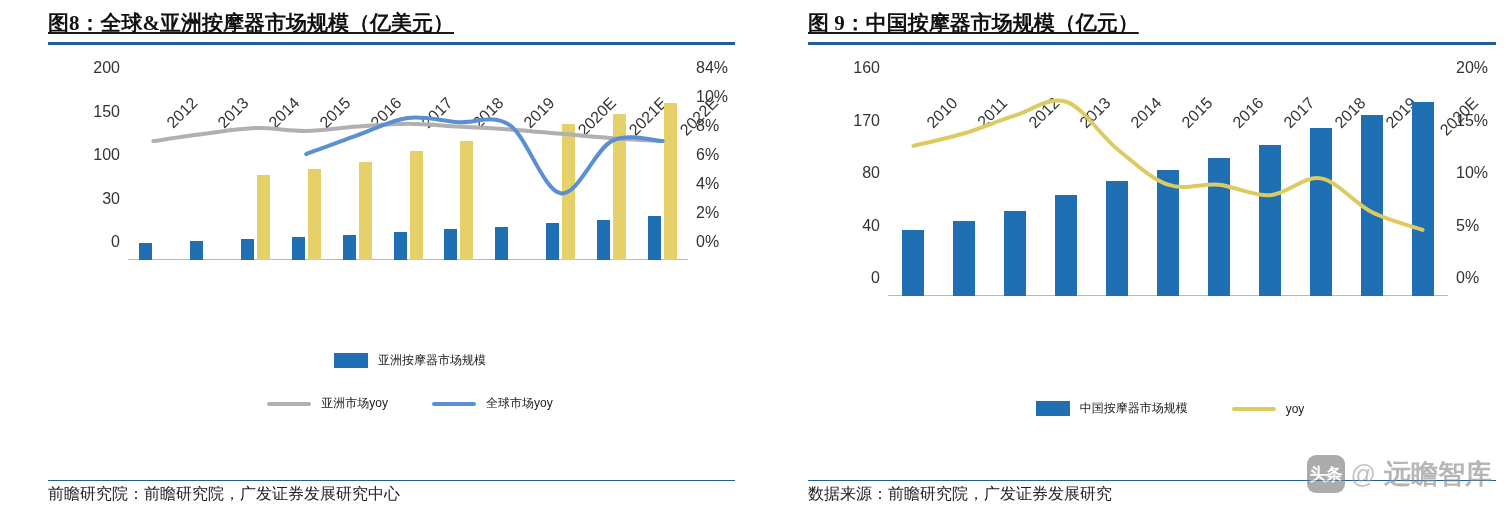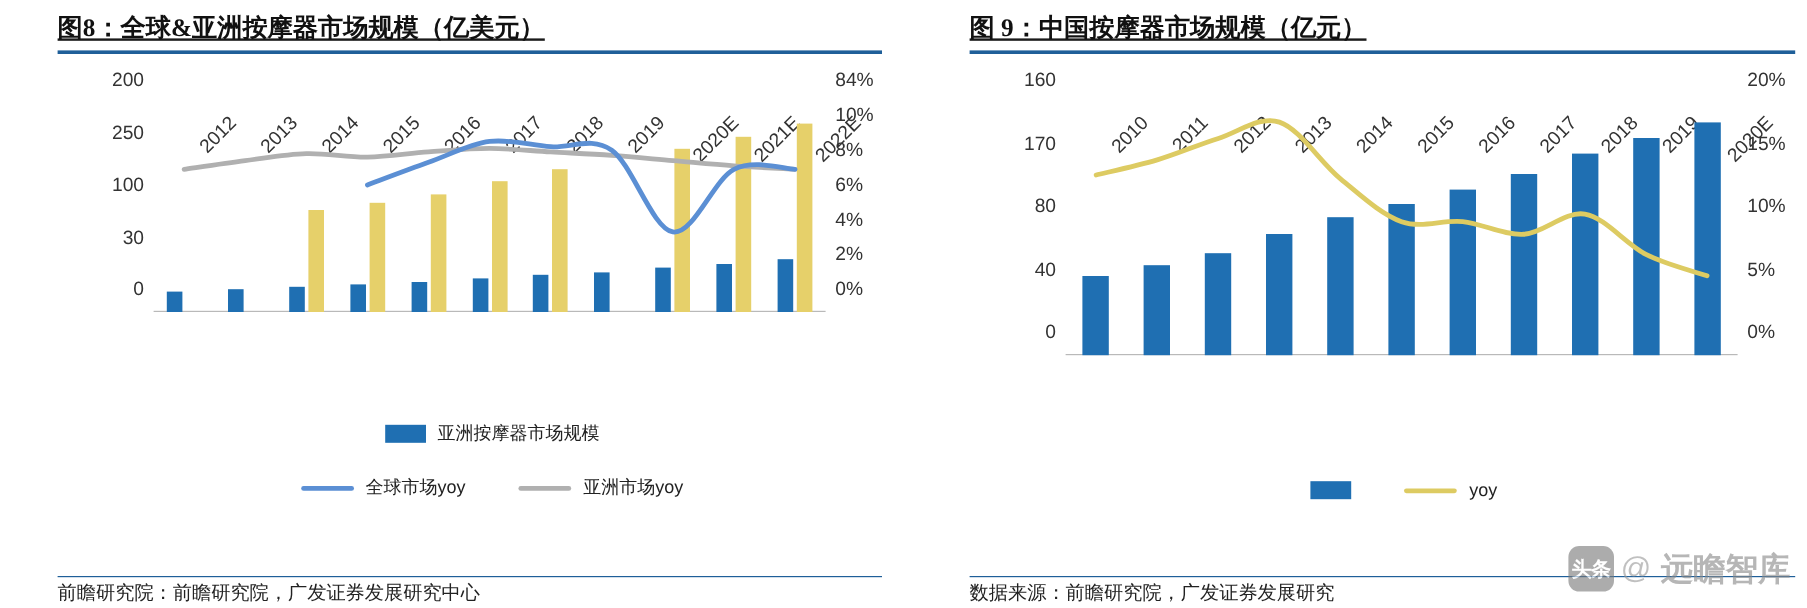--- a/index.html
+++ b/index.html
@@ -51,21 +51,21 @@
     position:absolute;top:100%;
     font-size:16px;color:#333;white-space:nowrap;
     transform-origin:right top;
     transform:rotate(-45deg);
     text-align:right;
   }
   .bar{position:absolute;bottom:0;}
   svg.lines{position:absolute;inset:0;overflow:visible;}
 
   .legend{position:absolute;display:flex;flex-wrap:wrap;justify-content:center;}
-  .legend-item{display:flex;align-items:center;margin:0 22px;font-size:15px;color:#222;}
+  .legend-item{display:flex;align-items:center;margin:0 22px;font-size:12px;color:#222;}
   .legend-item span.lbl{margin-left:10px;white-space:nowrap;}
   .swatch-bar{width:34px;height:15px;}
   .swatch-line{width:44px;height:4px;border-radius:2px;}
 
   .watermark{
     position:absolute;right:14px;bottom:14px;
     display:flex;align-items:center;opacity:.62;
   }
   .wm-badge{
     width:38px;height:38px;border-radius:9px;background:#7a7a7a;
@@ -84,21 +84,21 @@
     <div class="title-bar">
       <div class="title-text">图8：全球&amp;亚洲按摩器市场规模（亿美元）</div>
     </div>
 
     <div class="plot" id="plot-left" style="left:128px;top:86px;width:560px;height:174px;">
       <div class="plot-inner" id="plot-left-inner">
           <div class="axis-line" style="left: 0px; bottom: 0px; width: 100%; height: 1px;"></div>
           <div class="ytick" style="bottom: 0px;">0</div>
           <div class="ytick" style="bottom: 43.5px;">30</div>
           <div class="ytick" style="bottom: 87px;">100</div>
-          <div class="ytick" style="bottom: 130.5px;">250</div>
+          <div class="ytick" style="bottom: 130.5px;">150</div>
           <div class="ytick" style="bottom: 174px;">200</div>
           <div class="ytick-r" style="bottom: 0px;">0%</div>
           <div class="ytick-r" style="bottom: 29px;">2%</div>
           <div class="ytick-r" style="bottom: 58px;">4%</div>
           <div class="ytick-r" style="bottom: 87px;">6%</div>
           <div class="ytick-r" style="bottom: 116px;">8%</div>
           <div class="ytick-r" style="bottom: 145px;">10%</div>
           <div class="ytick-r" style="bottom: 174px;">84%</div>
           <div class="xtick" style="left: 25.4545px; top: 8px;">2012</div>
           <div class="xtick" style="left: 76.3636px; top: 8px;">2013</div>
@@ -137,26 +137,26 @@
         </div>
     </div>
 
     <div class="legend" id="legend-left" style="left:110px;top:352px;width:600px;">
         <div class="legend-item">
           <div class="swatch-bar" style="background: rgb(31, 111, 178);"></div>
           <span class="lbl">亚洲按摩器市场规模</span>
         </div>
         <div style="flex-basis: 100%; height: 26px;"></div>
         <div class="legend-item">
+          <div class="swatch-line" style="background: rgb(176, 176, 176);"></div>
+          <span class="lbl">亚洲市场yoy</span>
+        </div>
+        <div class="legend-item">
           <div class="swatch-line" style="background: rgb(91, 143, 212);"></div>
           <span class="lbl">全球市场yoy</span>
-        </div>
-        <div class="legend-item">
-          <div class="swatch-line" style="background: rgb(176, 176, 176);"></div>
-          <span class="lbl">亚洲市场yoy</span>
         </div>
       </div>
 
     <div class="source-bar"></div>
     <div class="source-text">前瞻研究院：前瞻研究院，广发证券发展研究中心</div>
   </div>
 
   <div class="panel panel-right">
     <div class="title-bar">
       <div class="title-text">图 9：中国按摩器市场规模（亿元）</div>
@@ -199,20 +199,21 @@
           <div class="bar" style="background: rgb(31, 111, 178); left: 523.545px; width: 22px; height: 194.25px;"></div>
           <svg class="lines" width="560" height="210" viewBox="0 0 560 210">
             <path d="M25.454545454545453,59.849999999999994C33.93939393939394,57.74999999999999 59.39393939393939,52.324999999999996 76.36363636363636,47.25C93.33333333333333,42.175000000000004 110.3030303030303,34.650000000000006 127.27272727272727,29.400000000000006C144.24242424242425,24.150000000000006 161.21212121212122,10.150000000000002 178.1818181818182,15.75C195.15151515151516,21.349999999999998 212.1212121212121,49.175000000000004 229.09090909090907,63C246.06060606060603,76.825 263.030303030303,92.74999999999999 280,98.69999999999999C296.969696969697,104.64999999999999 313.9393939393939,96.94999999999999 330.9090909090909,98.69999999999999C347.8787878787879,100.44999999999999 364.8484848484849,110.25 381.8181818181818,109.2C398.78787878787875,108.15 415.75757575757575,89.60000000000001 432.7272727272727,92.4C449.69696969696963,95.2 466.66666666666663,117.425 483.63636363636357,126C500.6060606060605,134.575 526.060606060606,140.875 534.5454545454545,143.85" fill="none" stroke="#ddcb62" stroke-width="4" stroke-linecap="round" stroke-linejoin="round"></path>
           </svg>
         </div>
     </div>
 
     <div class="legend" id="legend-right" style="left:130px;top:400px;width:560px;">
         <div class="legend-item">
           <div class="swatch-bar" style="background: rgb(31, 111, 178);"></div>
+          <span class="lbl">中国按摩器市场规模</span>
         </div>
         <div class="legend-item">
           <div class="swatch-line" style="background: rgb(221, 203, 98);"></div>
           <span class="lbl">yoy</span>
         </div>
       </div>
 
     <div class="source-bar"></div>
     <div class="source-text">数据来源：前瞻研究院，广发证券发展研究</div>
   </div>

